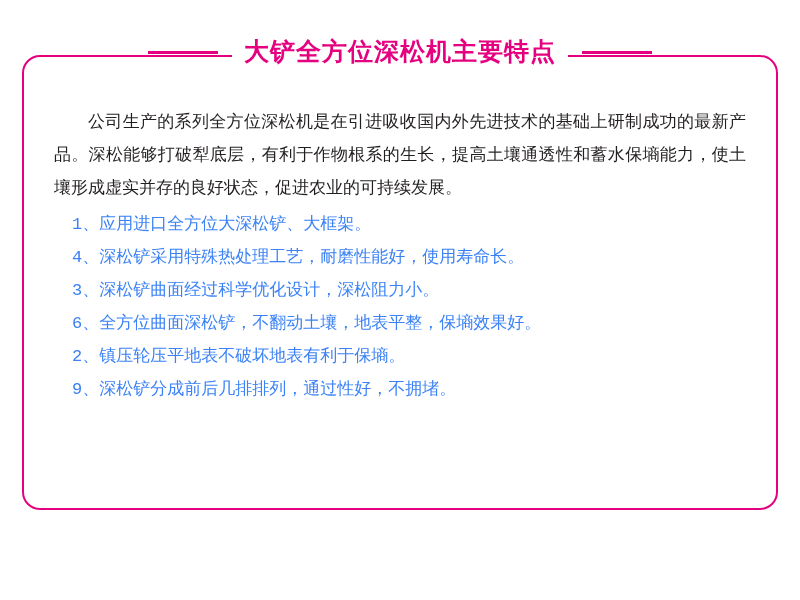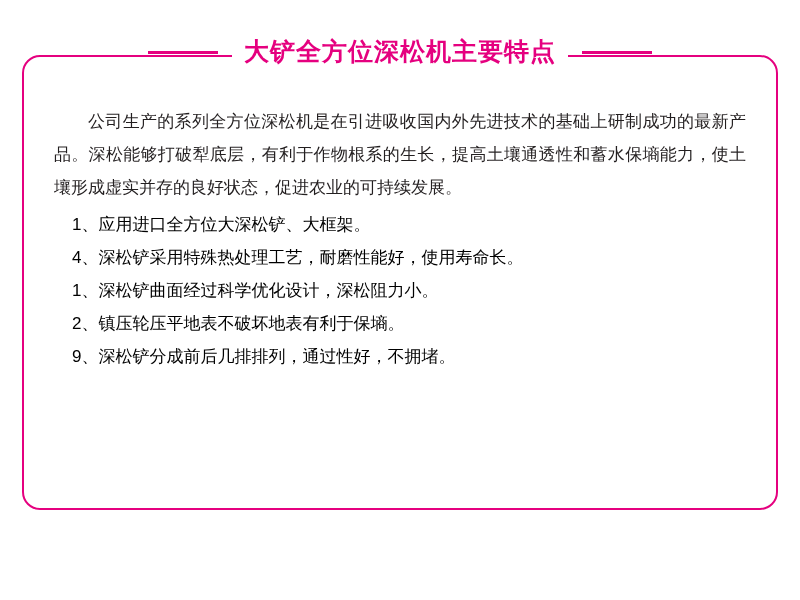--- a/index.html
+++ b/index.html
@@ -73,22 +73,22 @@
     text-justify: inter-ideograph;
     text-indent: 2em;
     margin: 0 0 2px 0;
   }
   .list {
     margin: 4px 0 0 0;
     padding: 0;
     list-style: none;
   }
   .list-item {
-    color: #000000;
-    font-family: Liberation Sans, sans-serif;
+    color: #3b82f6;
+    font-family: Liberation Mono, monospace;
     font-size: 17px;
     line-height: 33px;
     padding-left: 18px;
     white-space: nowrap;
   }
 </style>
 </head>
 <body>
 
 <div class="page">
@@ -99,20 +99,21 @@
       <span class="title-text">大铲全方位深松机主要特点</span>
       <span class="title-rule"></span>
     </div>
 
     <div class="body-wrap">
       <p class="para">公司生产的系列全方位深松机是在引进吸收国内外先进技术的基础上研制成功的最新产品。深松能够打破犁底层，有利于作物根系的生长，提高土壤通透性和蓄水保墒能力，使土壤形成虚实并存的良好状态，促进农业的可持续发展。</p>
 
       <ul class="list">
         <li class="list-item">1、应用进口全方位大深松铲、大框架。</li>
         <li class="list-item">4、深松铲采用特殊热处理工艺，耐磨性能好，使用寿命长。</li>
-        <li class="list-item">1、深松铲曲面经过科学优化设计，深松阻力小。</li>
+        <li class="list-item">3、深松铲曲面经过科学优化设计，深松阻力小。</li>
+        <li class="list-item">6、全方位曲面深松铲，不翻动土壤，地表平整，保墒效果好。</li>
         <li class="list-item">2、镇压轮压平地表不破坏地表有利于保墒。</li>
         <li class="list-item">9、深松铲分成前后几排排列，通过性好，不拥堵。</li>
       </ul>
     </div>
 
   </div>
 </div>
 
 </body></html>

